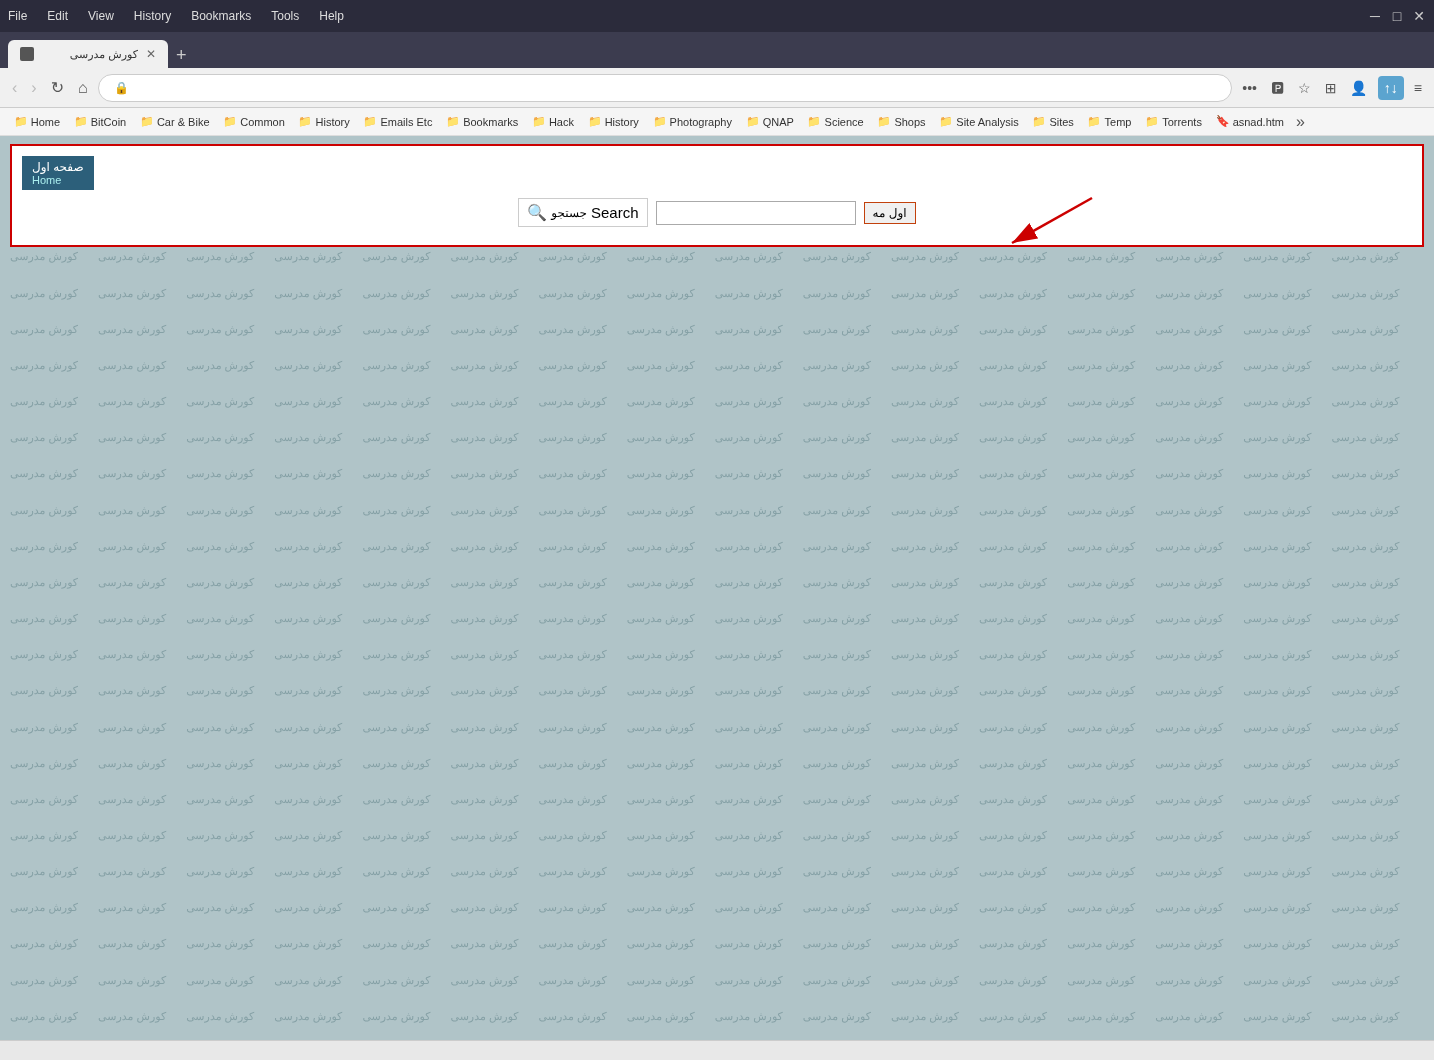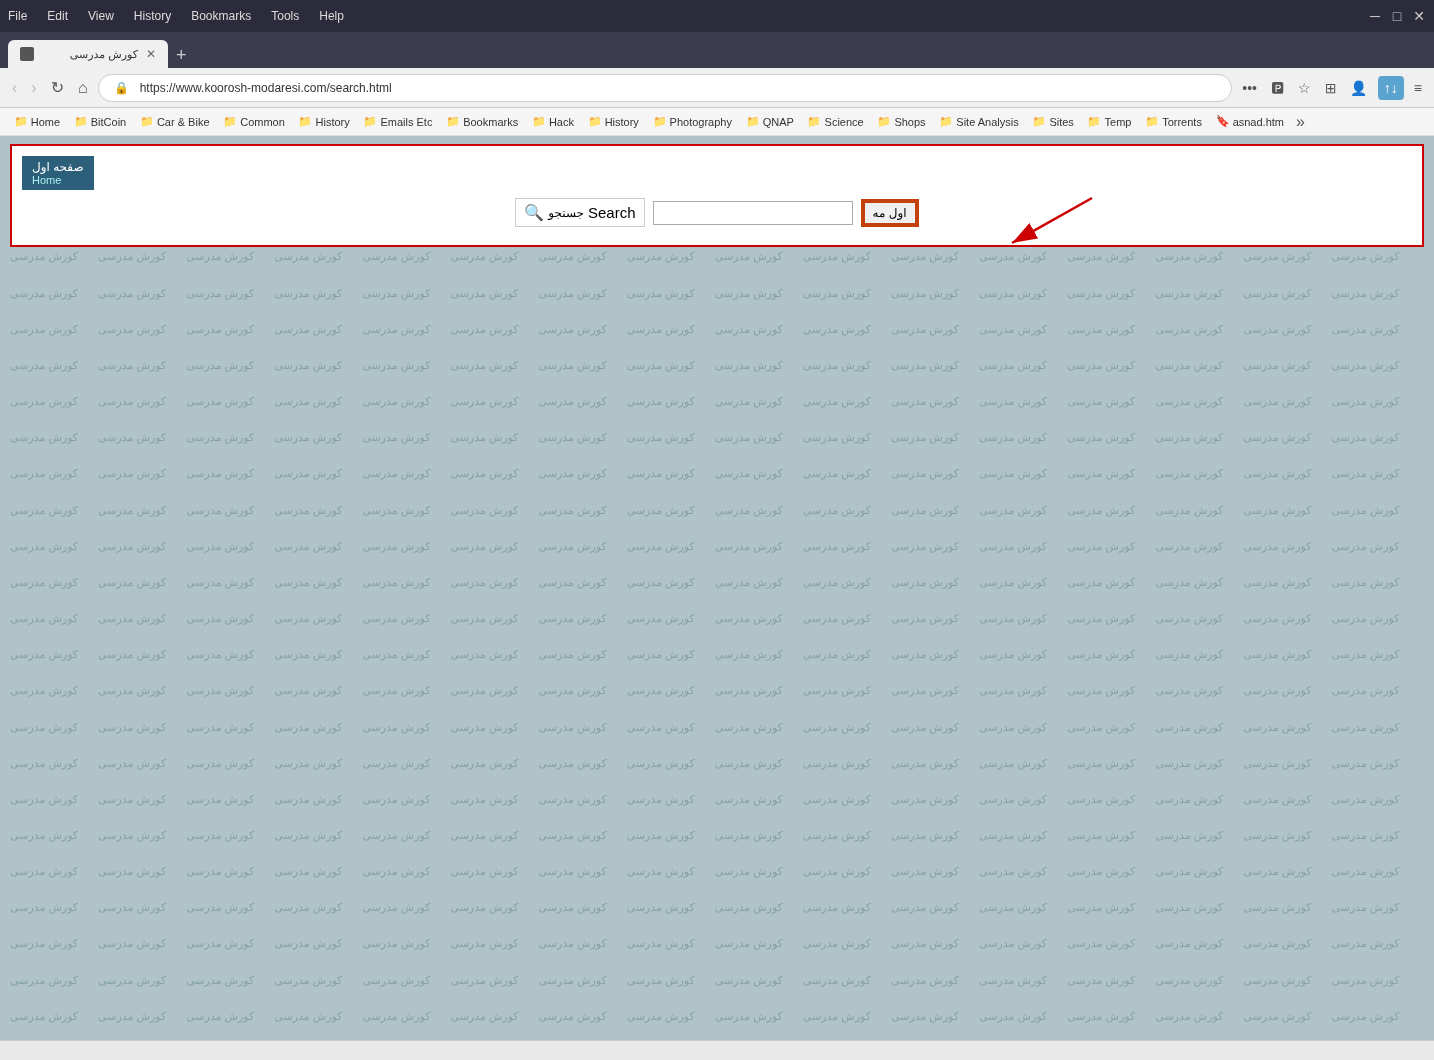--- a/index.html
+++ b/index.html
@@ -185,21 +185,21 @@
     .search-input {
       width: 200px;
       height: 24px;
       border: 1px solid #aaa;
       padding: 0 4px;
       font-size: 12px;
     }
 
     .homepage-btn {
       background: #f0f0f0;
-      border: 4px solid #c2410c;
+      border: 1px solid #c2410c;
       padding: 3px 8px;
       font-size: 12px;
       cursor: pointer;
       direction: rtl;
     }
 
     
     .red-arrow {
       position: absolute;
       right: 370px;
@@ -250,21 +250,20 @@
   <button class="new-tab-btn">+</button>
 </div>
 
 <div class="nav-bar">
   <button class="nav-btn disabled">‹</button>
   <button class="nav-btn disabled">›</button>
   <button class="nav-btn">↻</button>
   <button class="nav-btn">⌂</button>
   <div class="url-bar">
     <span class="security-icon">🔒</span>
-    <span class="url-text">https://www.koorosh-modaresi.com/search.html</span>
   </div>
   <button class="nav-icon-btn">•••</button>
   <button class="nav-icon-btn">🅿</button>
   <button class="nav-icon-btn">☆</button>
   <button class="nav-icon-btn">⊞</button>
   <button class="nav-icon-btn">👤</button>
   <button class="nav-icon-btn" style="background:#5ba4cf; color:white; border-radius:4px; padding:4px 6px;">↑↓</button>
   <button class="nav-icon-btn">≡</button>
 </div>
 

